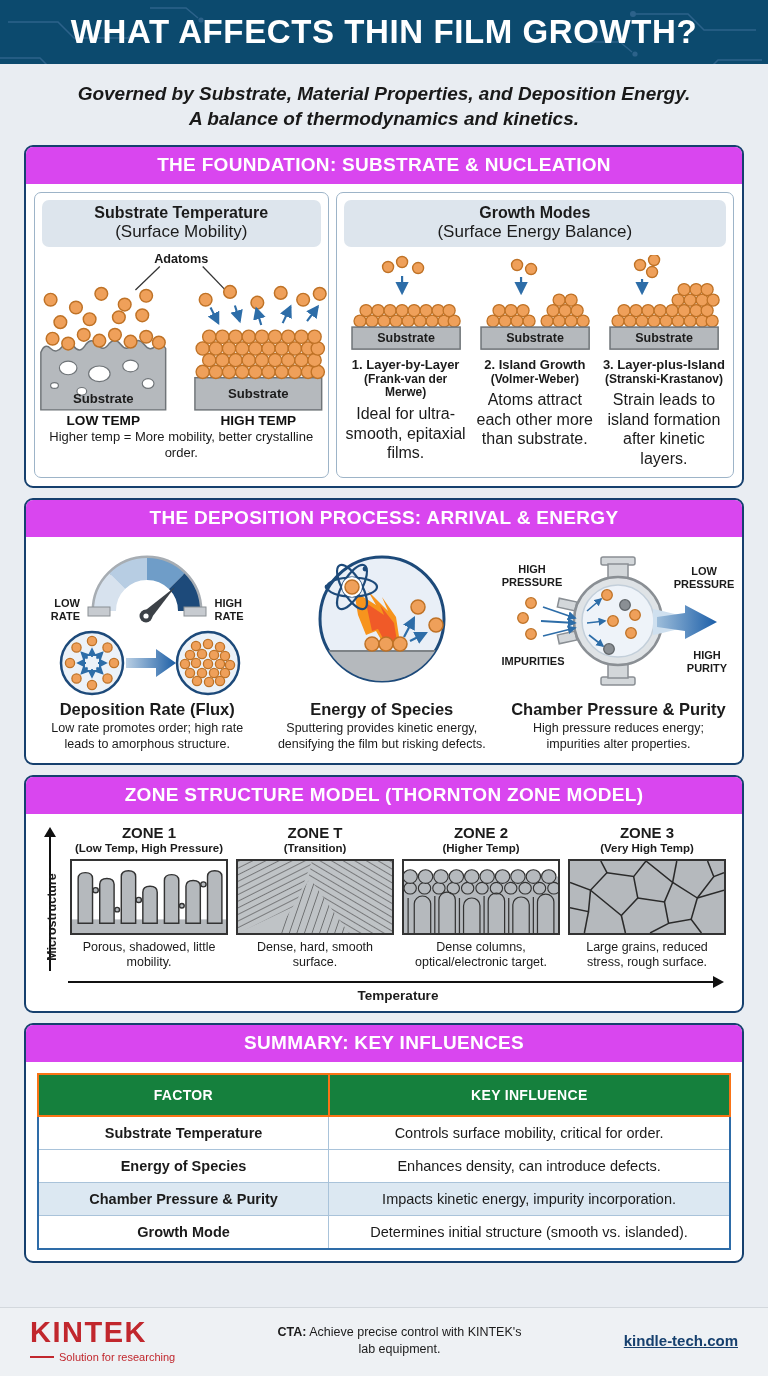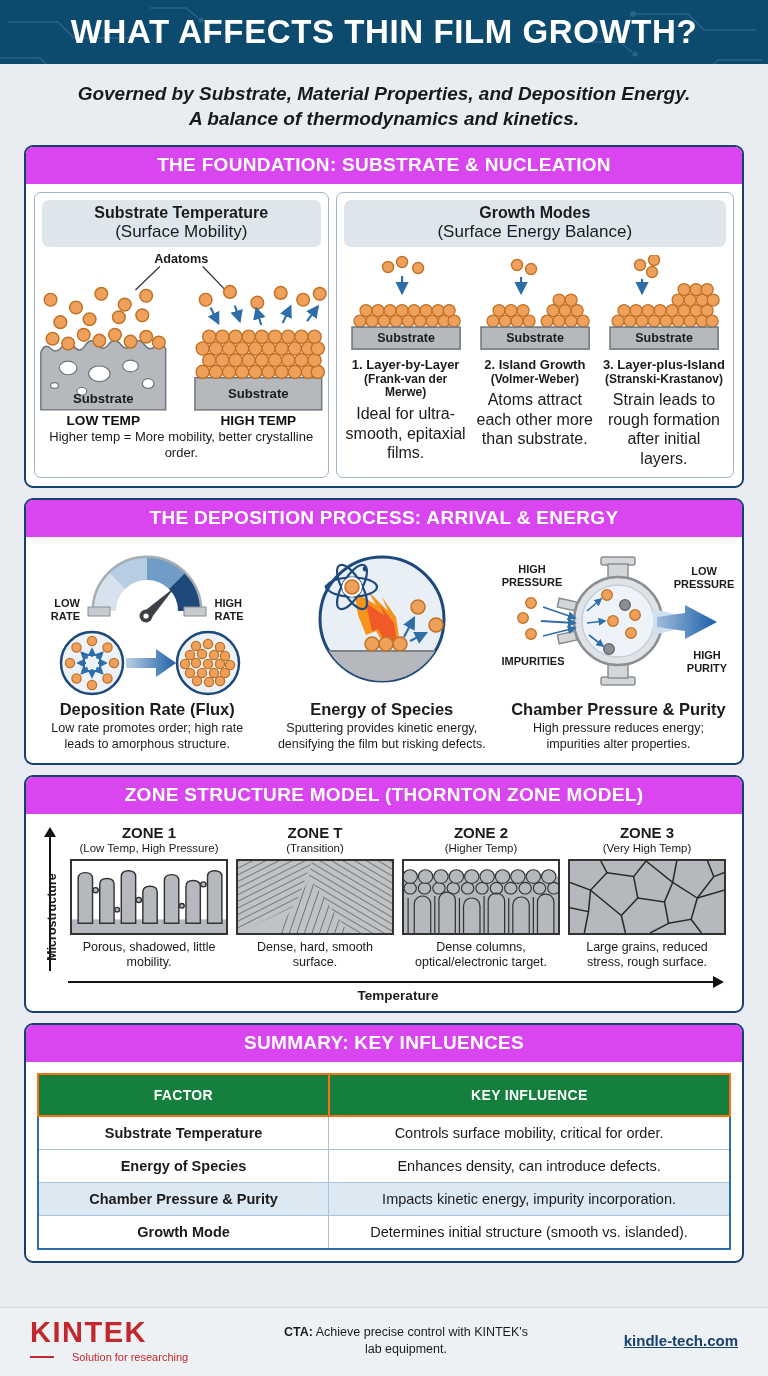--- a/index.html
+++ b/index.html
@@ -57,40 +57,40 @@
   
   .zone-body { padding:10px 12px 6px; }
   .zone-grid { display:flex; }
   .y-axis { width:28px; position:relative; flex:none; }
   .y-line { position:absolute; left:11px; top:6px; bottom:0; width:2px; background:#111; }
   .y-arrowhead { position:absolute; left:6px; top:-3px; border:6px solid transparent; border-bottom:10px solid #111; }
   .y-label { position:absolute; top:86px; left:-38px; width:104px; text-align:center;
     transform:rotate(-90deg); font-weight:bold; font-size:12.5px; }
   .zone { flex:1; text-align:center; padding:0 4px; }
   .zone-name { font-size:15px; font-weight:bold; line-height:1.2; }
-  .zone-cond { font-size:11.5px; font-weight:normal; margin-bottom:5px; }
+  .zone-cond { font-size:11.5px; font-weight:bold; margin-bottom:5px; }
   .zone-img { border:2px solid #333; display:block; width:100%; height:76px; background:#fff; }
   .zone-desc { font-size:12.5px; line-height:1.25; margin-top:5px; }
   .x-axis { margin-left:28px; padding:4px 2px 2px; }
   .x-line { position:relative; height:2px; background:#111; margin-top:6px; margin-right:6px; }
   .x-arrowhead { position:absolute; right:-8px; top:-5px; border:6px solid transparent; border-left:11px solid #111; }
   .x-label { text-align:center; font-weight:bold; font-size:13.5px; margin-top:5px; }
 
   
   .sum-table { width:calc(100% - 22px); margin:11px; border-collapse:collapse; border:2px solid #2e6ca8; }
   .sum-table th { background:#15803d; color:#fff; font-size:14px; padding:12px 4px; border:2px solid #f97316; letter-spacing:.3px; }
   .sum-table td { border:1px solid #a9c3da; font-size:14.5px; padding:8px 6px; text-align:center; background:#fff; }
   .sum-table td.factor { font-weight:bold; width:42%; }
   .sum-table tr.alt td { background:#dce8f2; }
 
   
   .footer { margin-top:auto; background:#eef1f4; border-top:1px solid #d3d8dd;
     display:flex; align-items:center; justify-content:space-between; padding:10px 30px 13px; flex:none; }
   .logo-name { color:#c1272d; font-size:29px; font-weight:bold; letter-spacing:1.5px; line-height:1; }
-  .logo-tag { color:#c1272d; font-size:11px; display:flex; align-items:center; gap:18px; margin-top:4px; }
+  .logo-tag { color:#c1272d; font-size:11px; display:flex; align-items:center; gap:5px; margin-top:4px; }
   .logo-dash { display:inline-block; width:24px; height:2px; background:#c1272d; }
   .cta { font-size:12.5px; text-align:center; max-width:250px; line-height:1.3; }
   .cta b { font-weight:bold; }
   .site { color:#16406e; font-weight:bold; font-size:15px; text-decoration:underline; }
 </style>
 </head>
 <body>
 
 <div class="header">
   <svg class="circuit" viewBox="0 0 768 92">
@@ -360,21 +360,21 @@
                 <circle cx="111" cy="45" r="6"></circle>
               <circle cx="82" cy="34.5" r="6"></circle>
                 <circle cx="94" cy="34.5" r="6"></circle>
                 <circle cx="105" cy="34.5" r="6"></circle>
             </g>
             <rect x="8" y="72" width="108" height="22" fill="#b5b9bd" stroke="#6f7478" stroke-width="1.5"></rect>
             <text x="62" y="87" text-anchor="middle" font-size="12.5" font-weight="bold" fill="#1c1c1c">Substrate</text>
           </svg>
           <div class="mode-name">3. Layer-plus-Island</div>
           <div class="mode-alias">(Stranski-Krastanov)</div>
-          <div class="mode-desc">Strain leads to rough formation after initial layers.</div>
+          <div class="mode-desc">Strain leads to island formation after kinetic layers.</div>
         </div>
       </div>
     </div>
   </div>
 </div>
 
 <div class="card">
   <div class="card-title">THE DEPOSITION PROCESS: ARRIVAL &amp; ENERGY</div>
   <div class="dep-body">
 

